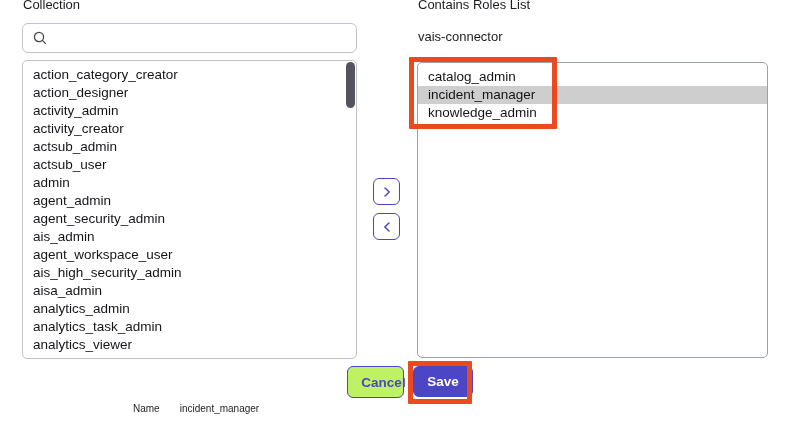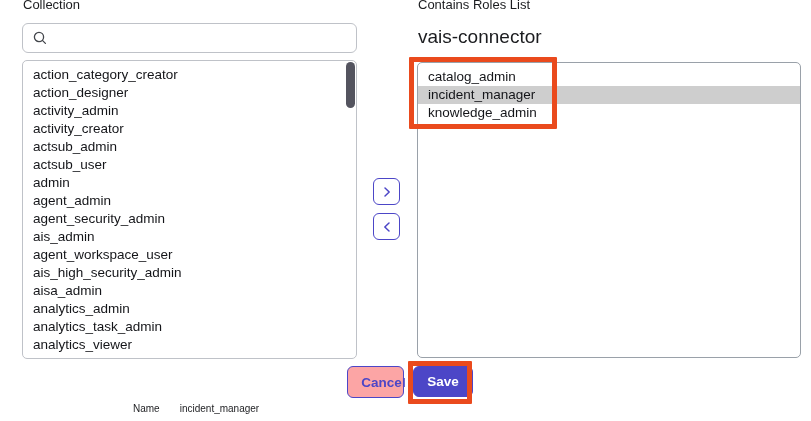--- a/index.html
+++ b/index.html
@@ -18,21 +18,21 @@
   }
   .stage{position:absolute;inset:0;width:811px;height:421px;text-decoration:underline;}
 
   .panel-label{
     position:absolute;
     font-size:13px;line-height:15px;color:#1b1c1f;
     white-space:nowrap;
   }
   #collection-label{left:23px;top:-3px;}
   #roles-label{left:418px;top:-3px;}
-  #group-name{left:418px;top:29px;font-size:19px;}
+  #group-name{left:418px;top:29px;font-size:13px;}
 
   
   .searchbox{
     position:absolute;left:22px;top:23px;width:335px;height:30px;
     border:1px solid #bfc2c8;border-radius:6px;background:#fff;
     display:flex;align-items:center;
   }
   .searchbox svg{margin-left:9px;flex:0 0 auto;}
   .searchbox input{
     border:none;outline:none;background:transparent;
@@ -40,21 +40,21 @@
     flex:1;height:100%;padding:0 6px;
   }
 
   
   .listbox{
     position:absolute;background:#fff;overflow:hidden;
     border:1px solid #bfc2c8;border-radius:5px;
     padding-top:5px;
   }
   #collection-list{left:22px;top:60px;width:335px;height:299px;}
-  #roles-list{left:417px;top:62px;width:384px;height:296px;border-color:#9aa1a9;}
+  #roles-list{left:417px;top:62px;width:351px;height:296px;border-color:#9aa1a9;}
   .list-item{
     height:18px;line-height:18px;font-size:13.5px;
     padding-left:10px;white-space:nowrap;color:#141519;
   }
   .list-item.selected{background:var(--selected-row);}
 
   
   .scroll-thumb{
     position:absolute;right:2px;top:2px;width:9px;height:46px;
     background:#54545f;border-radius:5px;
@@ -72,21 +72,21 @@
 
   
   .btn{
     position:absolute;height:32px;border-radius:6px;
     font-family:inherit;font-size:13.5px;font-weight:bold;
     display:flex;align-items:center;justify-content:center;
     cursor:pointer;
   }
   #cancel-button{
     left:347px;top:366px;width:57px;
-    background:#fca5a5;border:1.5px solid var(--accent);color:var(--accent);padding-left:16px;
+    background:#bef264;border:1.5px solid var(--accent);color:var(--accent);padding-left:16px;
   }
   #save-button{
     left:413px;top:366px;width:60px;height:31px;
     background:var(--accent);border:1.5px solid var(--accent);color:#fff;
   }
 
   
   .annotation{
     position:absolute;border:5px solid var(--annotation);
     background:transparent;pointer-events:none;border-radius:1px;

